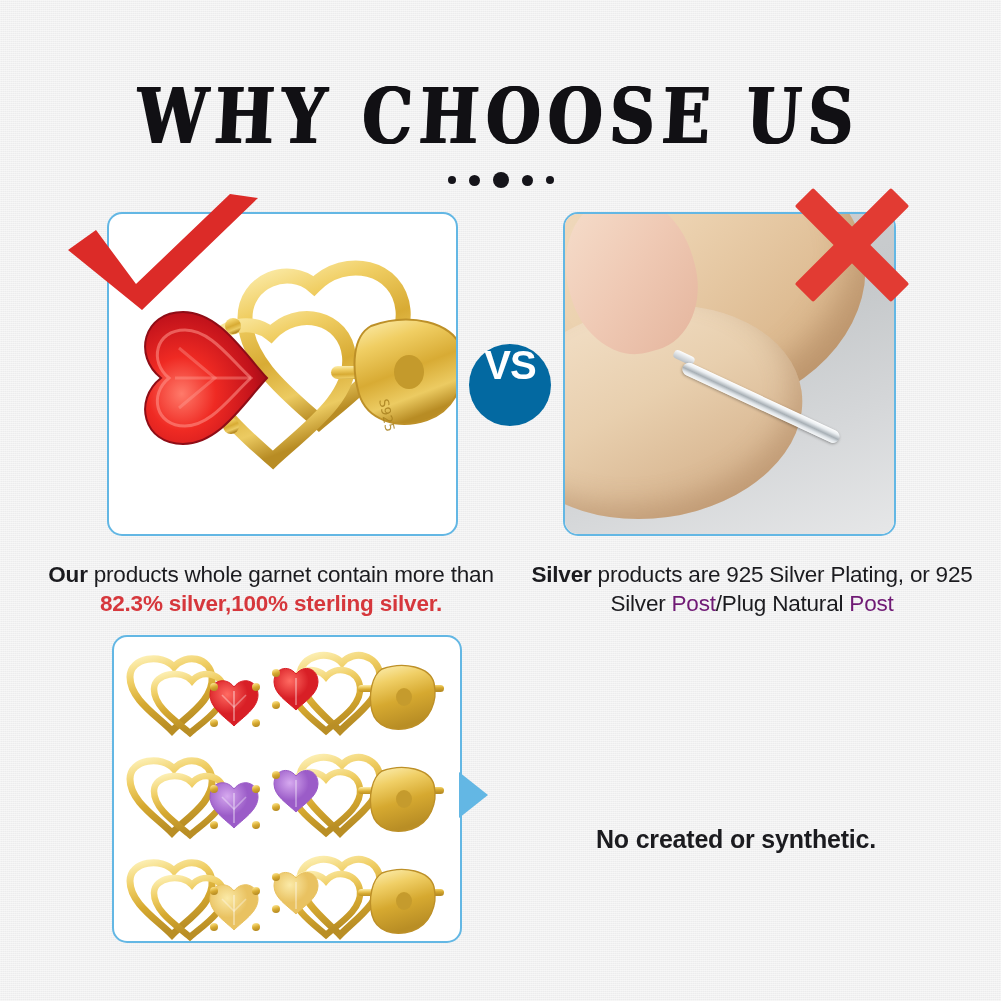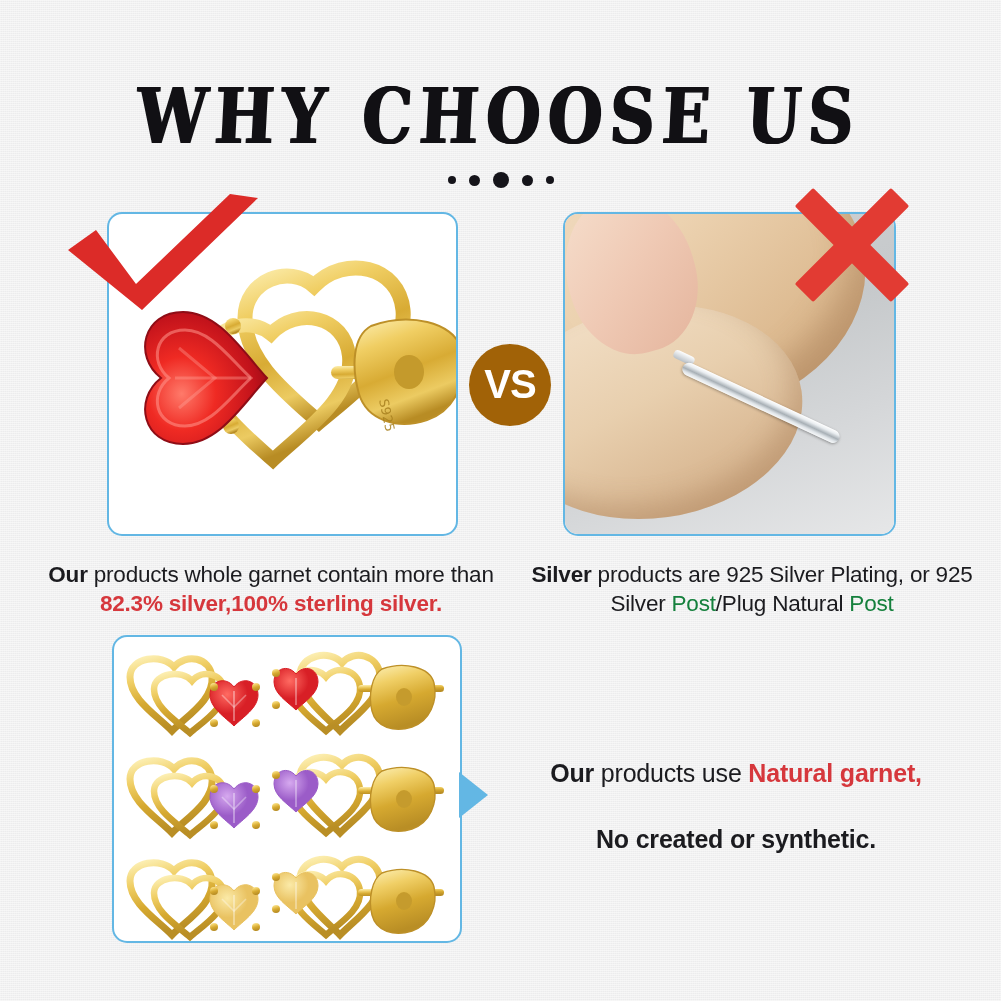--- a/index.html
+++ b/index.html
@@ -83,24 +83,24 @@
   #cross-mark {
     position: absolute;
     left: 790px; top: 186px;
     width: 124px; height: 118px;
     z-index: 6;
   }
   #vs-badge {
     position: absolute;
     left: 469px; top: 344px;
     width: 82px; height: 82px;
-    background: #a16207;
+    background: #0369a1;
     border-radius: 50%;
     z-index: 7;
-    display: flex; align-items: center; justify-content: center;
+    display: flex; justify-content: center;
   }
   #vs-badge span {
     color: #fff;
     font-weight: 700;
     font-size: 40px;
     letter-spacing: -1px;
     font-family: "Liberation Sans", sans-serif;
     transform: translateY(-1px);
   }
   #gem-arrow {
@@ -115,21 +115,21 @@
 
   
   .caption {
     position: absolute;
     color: #1b1b1f;
     font-size: 22.5px;
     line-height: 29px;
     letter-spacing: -0.2px;
   }
   .caption b { font-weight: 700; }
-  .caption .red { color: #15803d; }
+  .caption .red { color: #701a75; }
   .caption .redb { color: #d6373c; font-weight: 700; }
 
   #caption-ours   { left: 36px;  top: 560px; width: 470px; text-align: center; }
   #caption-other  { left: 513px; top: 560px; width: 478px; text-align: center; }
   #caption-gems   { left: 486px; top: 757px; width: 500px; text-align: center;
                     font-size: 25px; line-height: 33px; }
 
   
   .photo { position: absolute; inset: 0; }
 
@@ -457,18 +457,18 @@
       <ellipse cx="122" cy="50" rx="8" ry="9" fill="#c59b2d"></ellipse>
     </g>
   </svg></div>
 
     </div>
   </div>
 
   <div id="gem-arrow"></div>
 
   <div class="caption" id="caption-gems">
-    <span><b>Our</b><span> products use </span><span class="redb">Natural garnet,</span></span><br>
+    <br>
     <br>
     <b>No created or synthetic.</b>
   </div>
 
 </div>
 
 </body></html>

